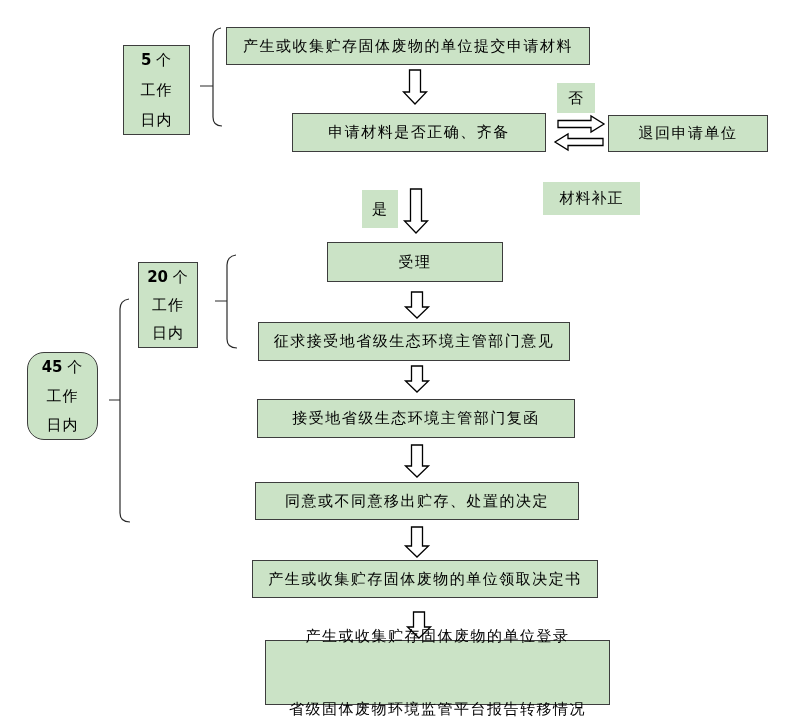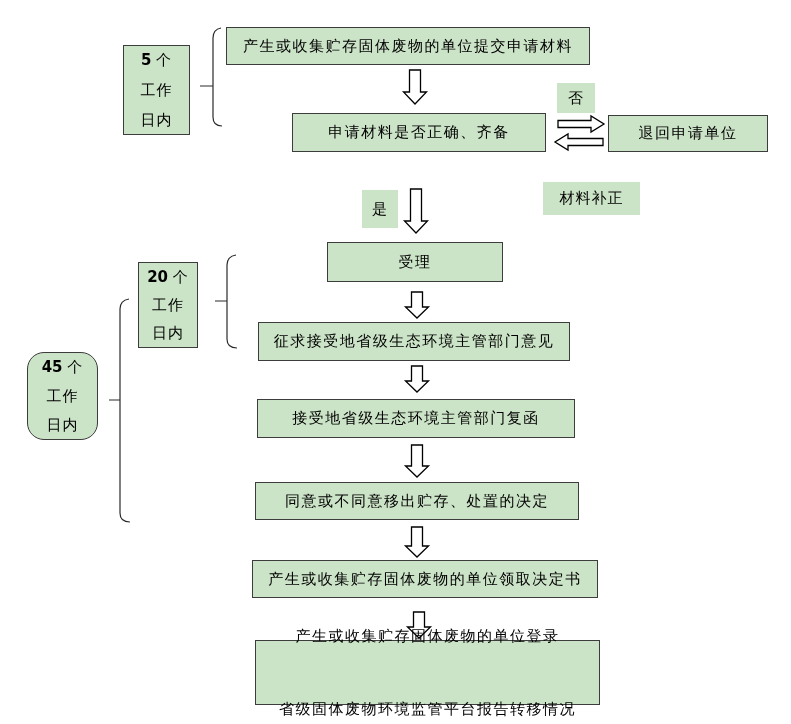--- a/index.html
+++ b/index.html
@@ -79,21 +79,21 @@
   </div>
 
   <div class="box" style="left:257px;top:399px;width:318px;height:39px;">
     <span>接受地省级生态环境主管部门复函</span>
   </div>
 
   <div class="box" style="left:252px;top:560px;width:346px;height:38px;">
     <span>产生或收集贮存固体废物的单位领取决定书</span>
   </div>
 
-  <div class="box two-line" style="left:255px;top:640px;width:345px;height:65px;gap:47px;">
+  <div class="box two-line" style="left:265px;top:640px;width:345px;height:65px;gap:47px;">
     <div>产生或收集贮存固体废物的单位登录</div>
     <div>省级固体废物环境监管平台报告转移情况</div>
   </div>
 
   <div class="tag" style="left:557px;top:83px;width:38px;height:30px;">
     <span>否</span>
   </div>
 
   <div class="tag" style="left:362px;top:190px;width:36px;height:38px;">
     <span>是</span>

